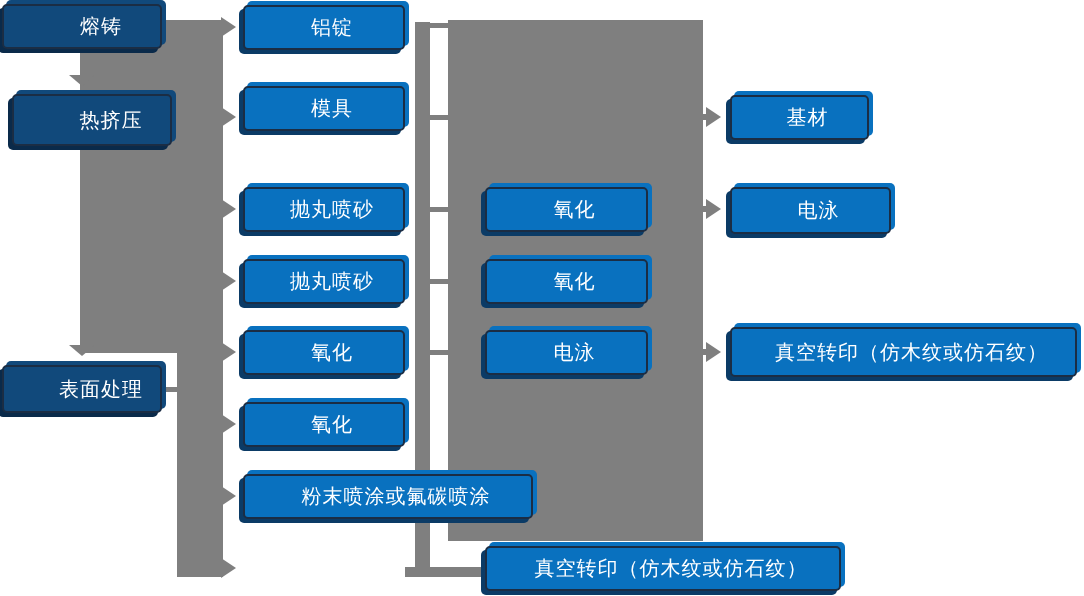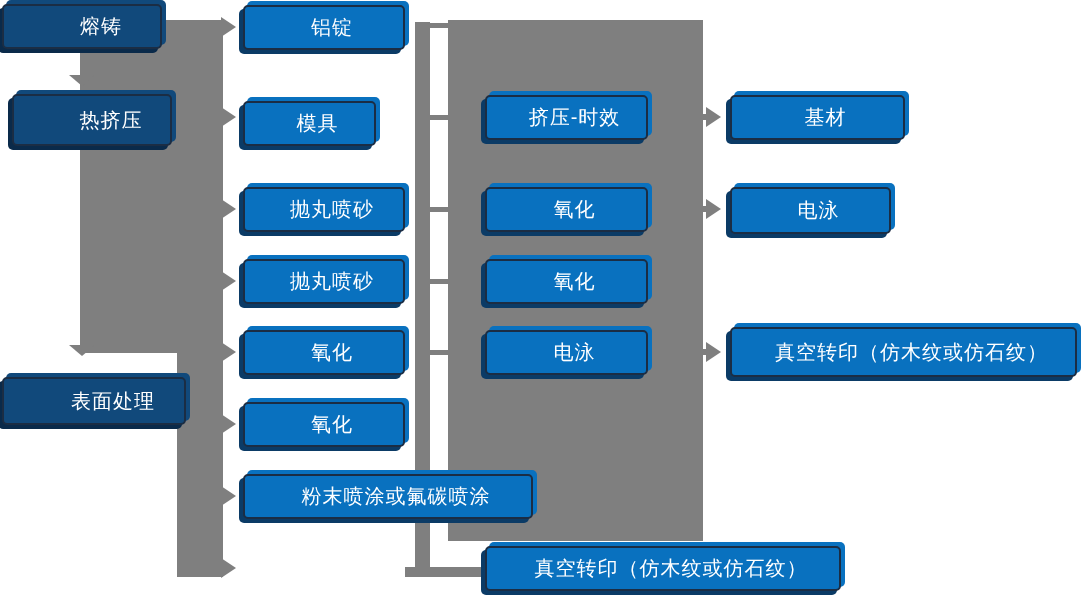--- a/index.html
+++ b/index.html
@@ -93,33 +93,32 @@
 
   <div class="stem" style="left:697px;top:114px"></div>
   <div class="arrow-right" style="left:706px;top:107px"></div>
   <div class="stem" style="left:697px;top:206px"></div>
   <div class="arrow-right" style="left:706px;top:199px"></div>
   <div class="stem" style="left:697px;top:349px"></div>
   <div class="arrow-right" style="left:706px;top:342px"></div>
 
   <div class="node navy" style="left:2px;top:4px;width:160px">熔铸</div>
   <div class="node navy" style="left:12px;top:94px;width:160px;height:52px">热挤压</div>
-  <div class="node navy" style="left:2px;top:377px;width:184px;height:48px">表面处理</div>
+  <div class="node navy" style="left:2px;top:365px;width:160px;height:48px">表面处理</div>
 
   <div class="node blue" style="left:243px;top:5px;width:162px">铝锭</div>
-  <div class="node blue" style="left:243px;top:101px;width:133px">模具</div>
+  <div class="node blue" style="left:243px;top:86px;width:162px">模具</div>
   <div class="node blue" style="left:243px;top:187px;width:162px">抛丸喷砂</div>
   <div class="node blue" style="left:243px;top:259px;width:162px">抛丸喷砂</div>
   <div class="node blue" style="left:243px;top:330px;width:162px">氧化</div>
   <div class="node blue" style="left:243px;top:402px;width:162px">氧化</div>
   <div class="node blue" style="left:243px;top:474px;width:290px">粉末喷涂或氟碳喷涂</div>
 
-  <div class="node blue" style="left:485px;top:95px;width:163px">挤压-时效</div>
   <div class="node blue" style="left:485px;top:187px;width:163px">氧化</div>
   <div class="node blue" style="left:485px;top:259px;width:163px">氧化</div>
   <div class="node blue" style="left:485px;top:330px;width:163px">电泳</div>
   <div class="node blue" style="left:485px;top:546px;width:356px">真空转印（仿木纹或仿石纹）</div>
 
-  <div class="node blue" style="left:730px;top:95px;width:175px">基材</div>
+  <div class="node blue" style="left:730px;top:95px;width:139px">基材</div>
   <div class="node blue" style="left:730px;top:187px;width:161px;height:47px">电泳</div>
   <div class="node blue" style="left:730px;top:327px;width:347px;height:50px">真空转印（仿木纹或仿石纹）</div>
 
 </div>
 
 </body></html>

